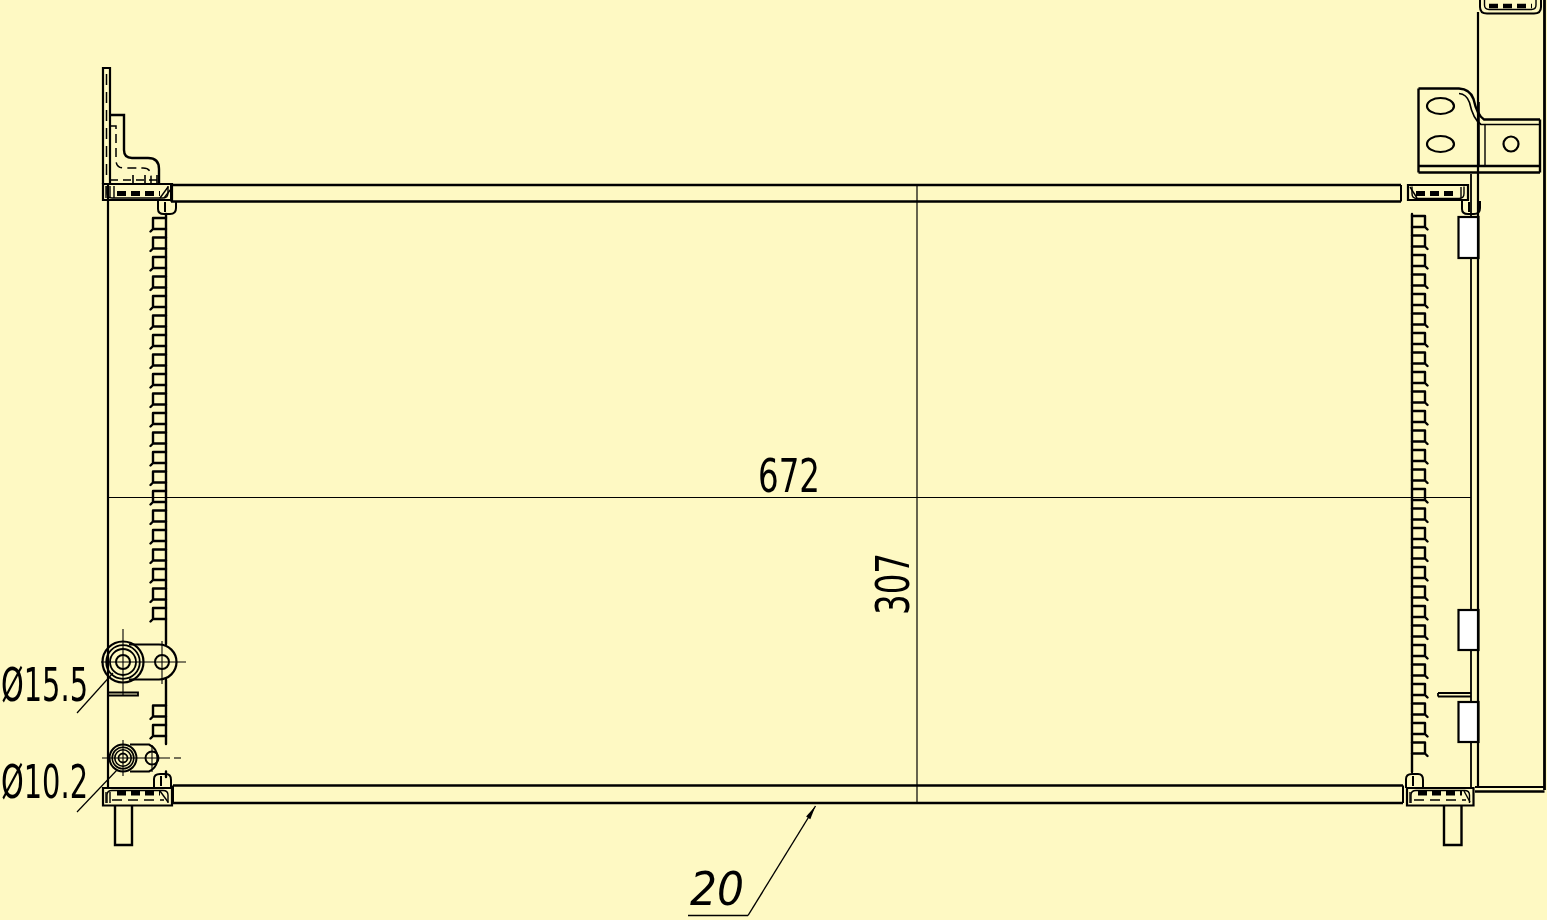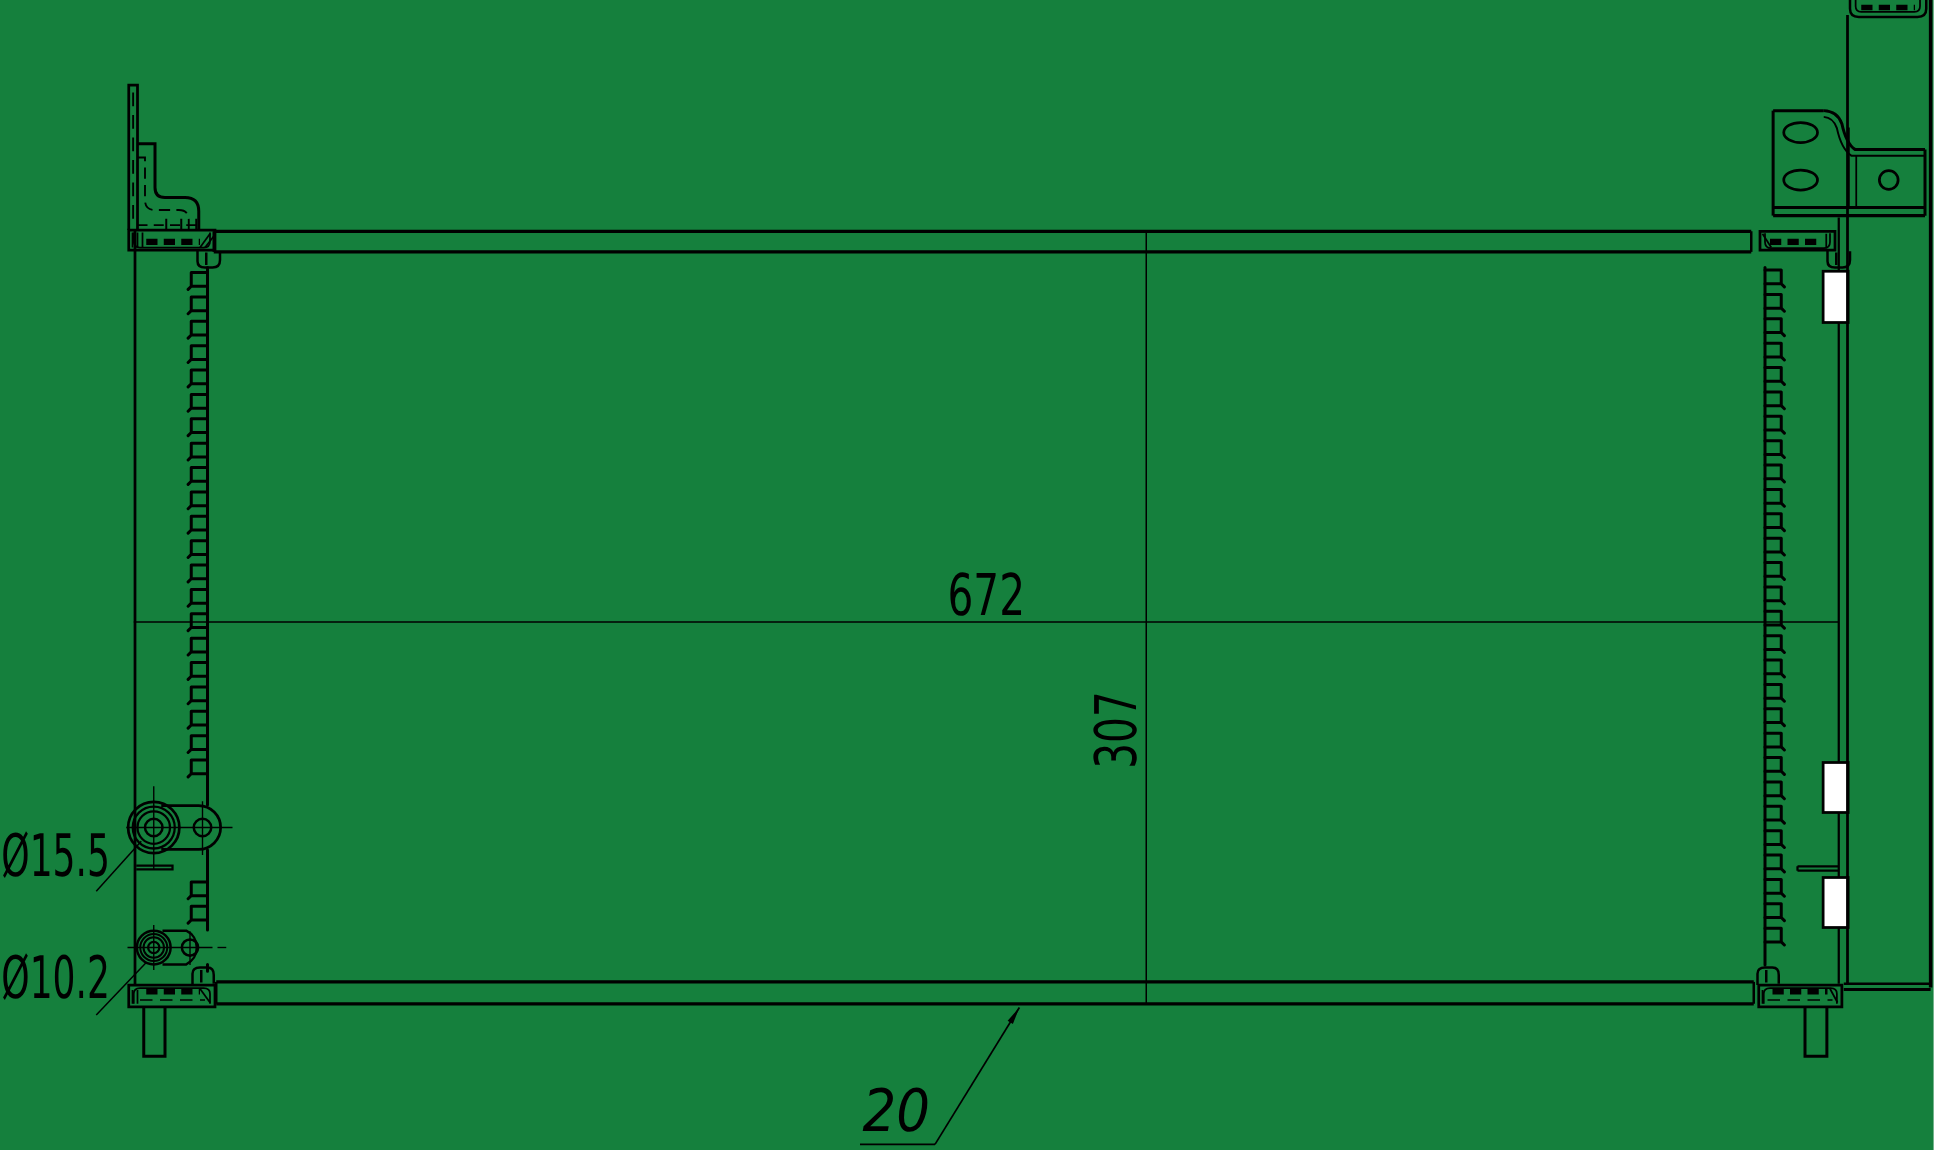--- a/index.html
+++ b/index.html
@@ -1,16 +1,16 @@
 <!DOCTYPE html>
 <html><head>
 <meta charset="utf-8">
 <style>
   html,body{margin:0;padding:0;background:#ffffff;}
-  .stage{width:1547px;height:920px;position:relative;background:#15803d;overflow:hidden;}
+  .stage{width:1547px;height:920px;position:relative;background:#fef9c3;overflow:hidden;}
   svg{display:block;}
   text{font-family:"DejaVu Sans","Liberation Sans",sans-serif;fill:#000;}
   .dim{font-size:46px;}
   .dim-small{font-size:47px;}
   .dim-italic{font-size:47px;font-style:italic;}
 </style>
 </head>
 <body>
 
 <div class="stage">

